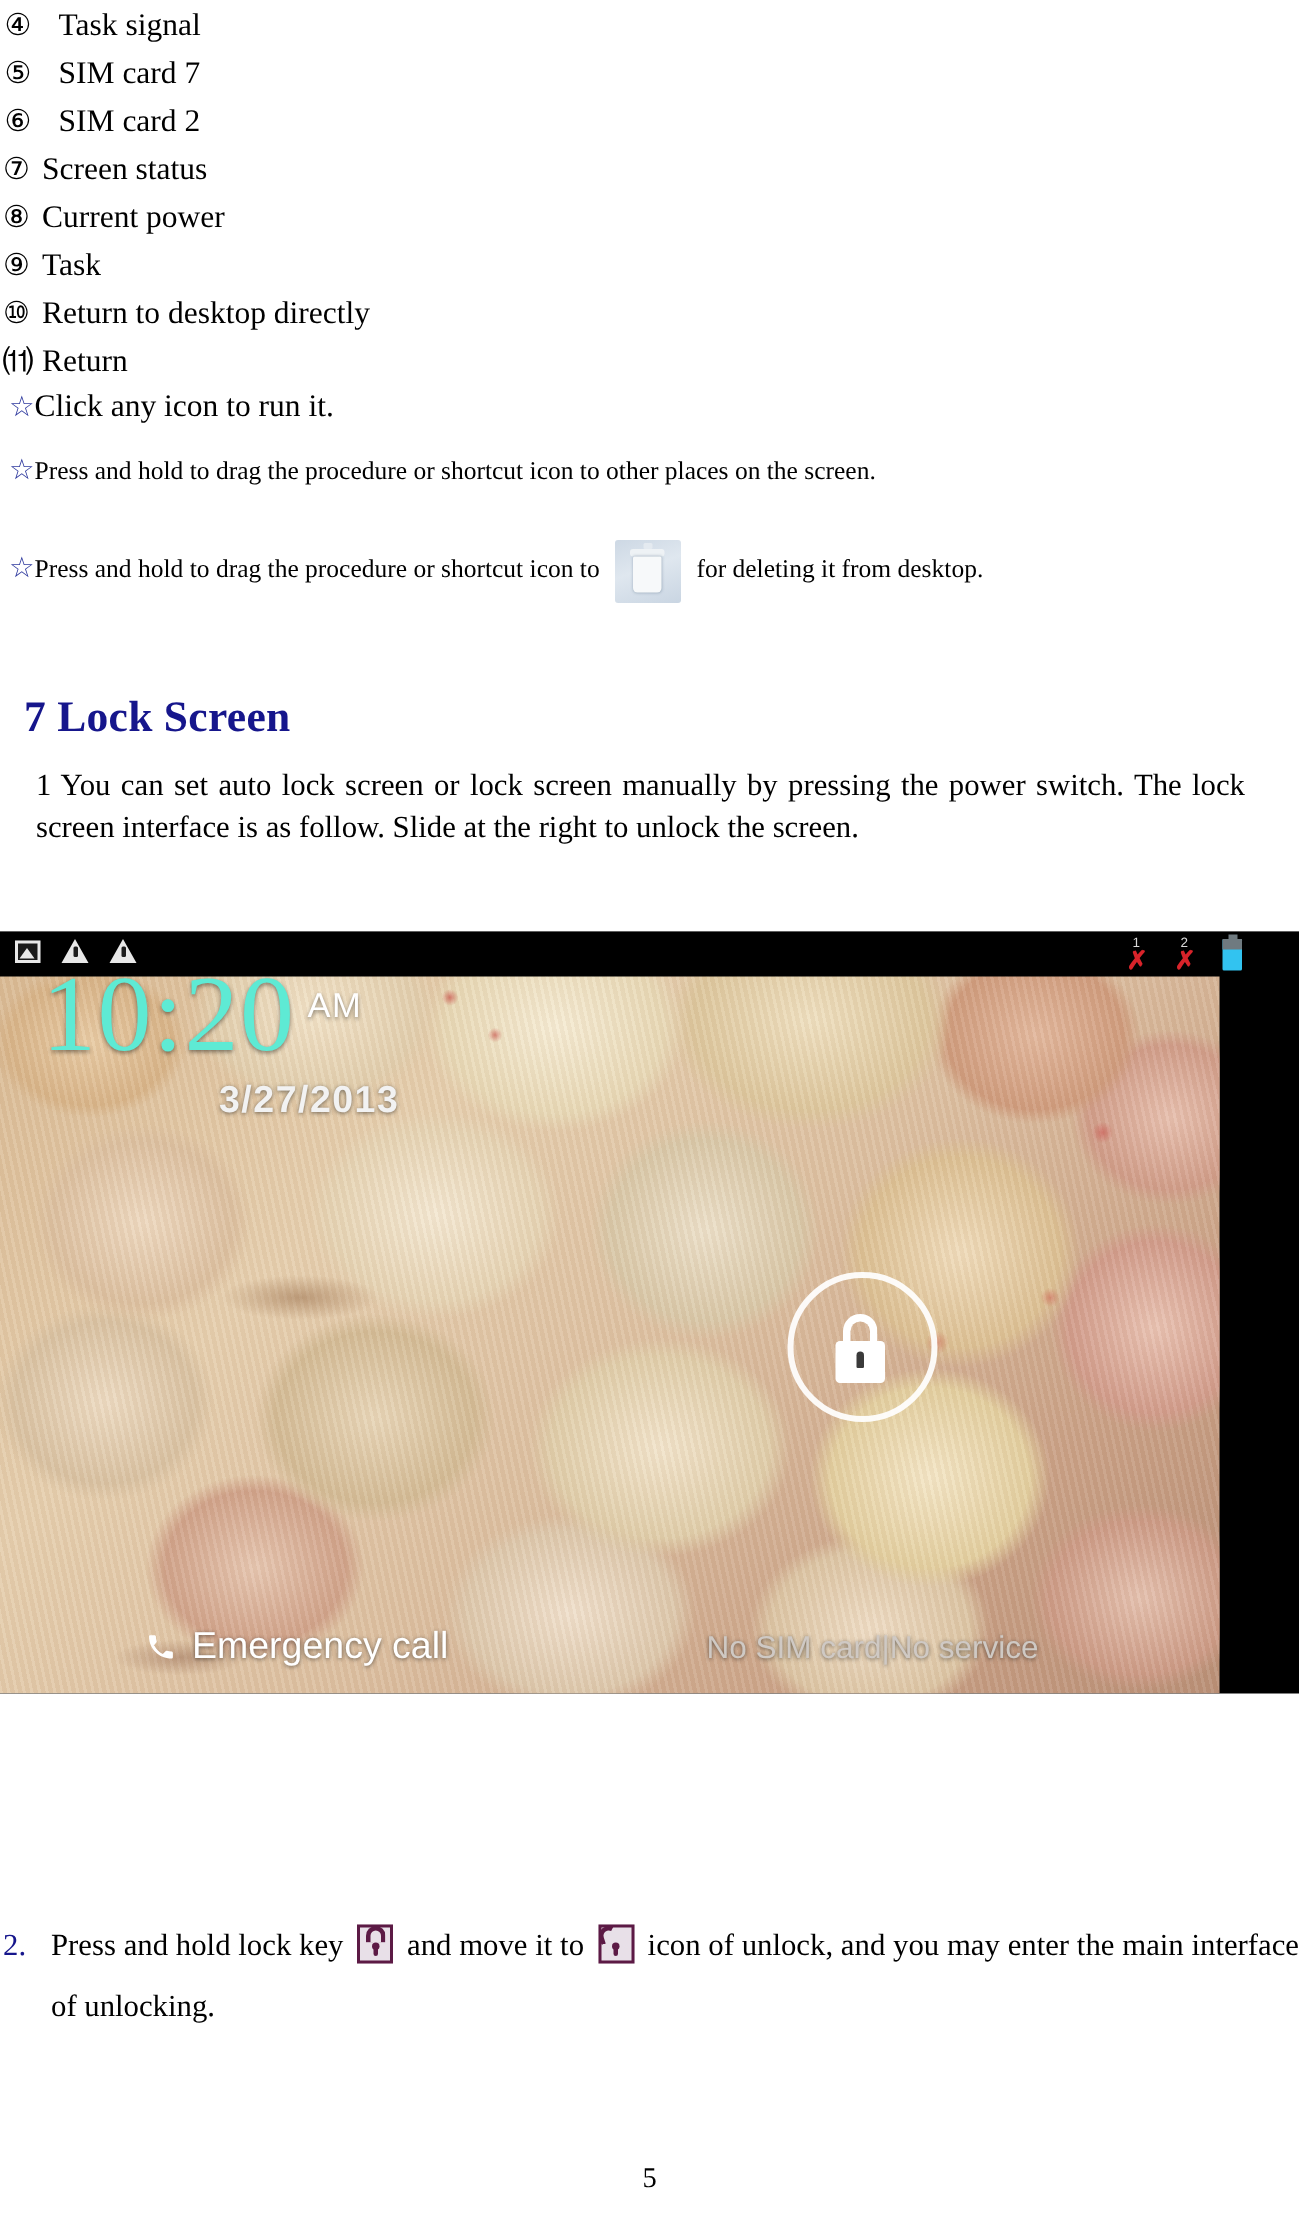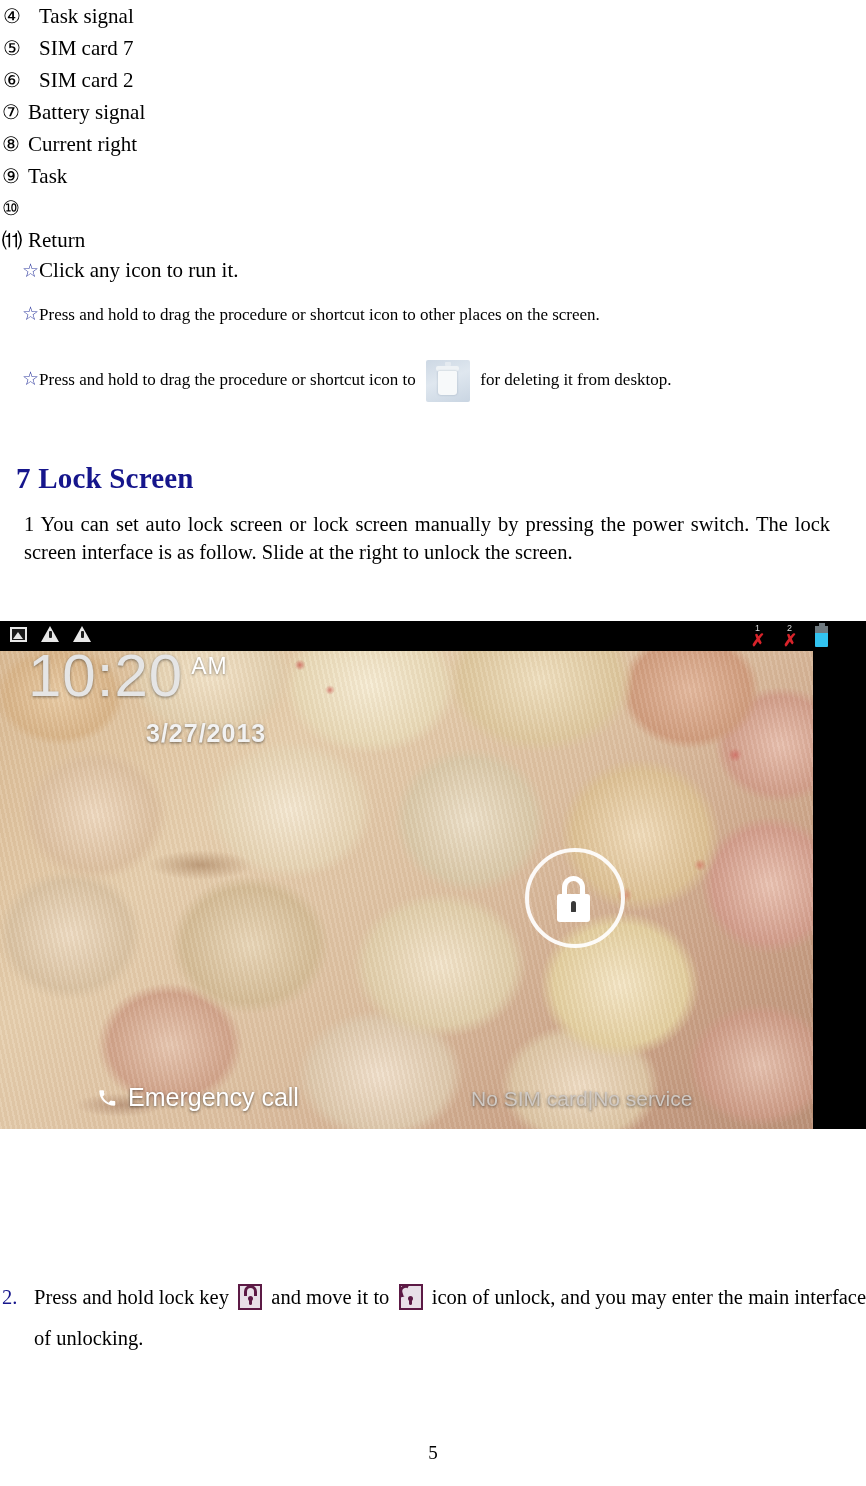--- a/index.html
+++ b/index.html
@@ -39,21 +39,20 @@
   .legend-row.wide .num { width: 36px; padding-left: 3px; }
   .legend-row.tight .num { width: 26px; padding-left: 2px; }
   .legend-row .lbl { display: inline-block; }
 
   
   .star-line {
     position: absolute;
     left: 6px;
     white-space: nowrap;
     color: #000;
-    margin-left: 16px;
   }
   .star-line .star {
     color: #2f3a9e;
     font-size: 19px;
     font-family: "DejaVu Sans", sans-serif;
   }
   .star-big { font-size: 21px; }
   .star-small { font-size: 17px; }
 
   
@@ -242,25 +241,25 @@
       radial-gradient(ellipse 60px 16px at 120px 470px, rgba(120,70,50,.35), rgba(120,70,50,0) 75%),
       radial-gradient(ellipse 70px 20px at 200px 230px, rgba(140,95,60,.45), rgba(140,95,60,0) 75%);
   }
   .wallpaper .vign {
     position: absolute; left: 0; top: 0; right: 0; bottom: 0;
     background: radial-gradient(ellipse 150% 130% at 50% 45%, rgba(0,0,0,0) 55%, rgba(0,0,0,.45) 100%);
   }
 
   .clock-block { position: absolute; left: 28px; top: 18px; z-index: 4; }
   .clock-time {
-    font-family: Liberation Sans, sans-serif;
+    font-family: Liberation Serif, serif;
     font-weight: 300;
-    font-size: 60px;
+    font-size: 72px;
     line-height: 74px;
-    color: #e5e5e5;
+    color: #5eead4;
     letter-spacing: 1px;
     text-shadow: 0 1px 3px rgba(0,0,0,.45);
   }
   .clock-ampm {
     font-family: "Liberation Sans", sans-serif;
     font-size: 23px;
     color: #ffffff;
     vertical-align: 22px;
     margin-left: 8px;
     letter-spacing: 1px;
@@ -423,32 +422,33 @@
   <div class="legend-row wide">
     <span class="num">⑤</span>
     <span class="lbl">SIM card 7</span>
   </div>
   <div class="legend-row wide">
     <span class="num">⑥</span>
     <span class="lbl">SIM card 2</span>
   </div>
   <div class="legend-row tight">
     <span class="num">⑦</span>
-    <span class="lbl">Battery signal</span>
+    <span class="lbl">Screen status</span>
   </div>
   <div class="legend-row tight">
     <span class="num">⑧</span>
-    <span class="lbl">Current right</span>
+    <span class="lbl">Current power</span>
   </div>
   <div class="legend-row tight">
     <span class="num">⑨</span>
     <span class="lbl">Task</span>
   </div>
   <div class="legend-row tight">
     <span class="num">⑩</span>
+    <span class="lbl">Return to desktop directly</span>
   </div>
   <div class="legend-row tight">
     <span class="num">⑾</span>
     <span class="lbl">Return</span>
   </div>
 </div>
 
 <div class="star-line star-big" style="top:258px;">
   <span class="star">☆</span><span>Click any icon to run it.</span>
 </div>

